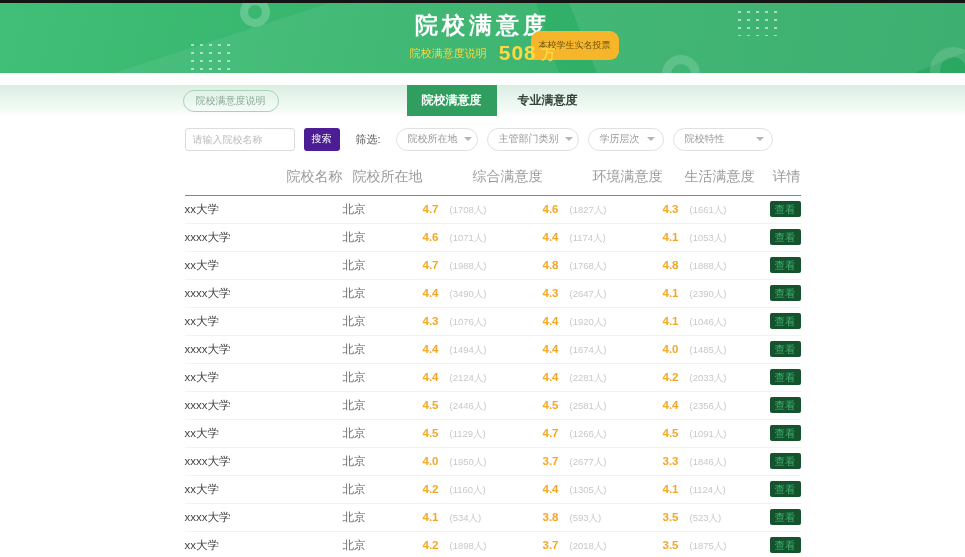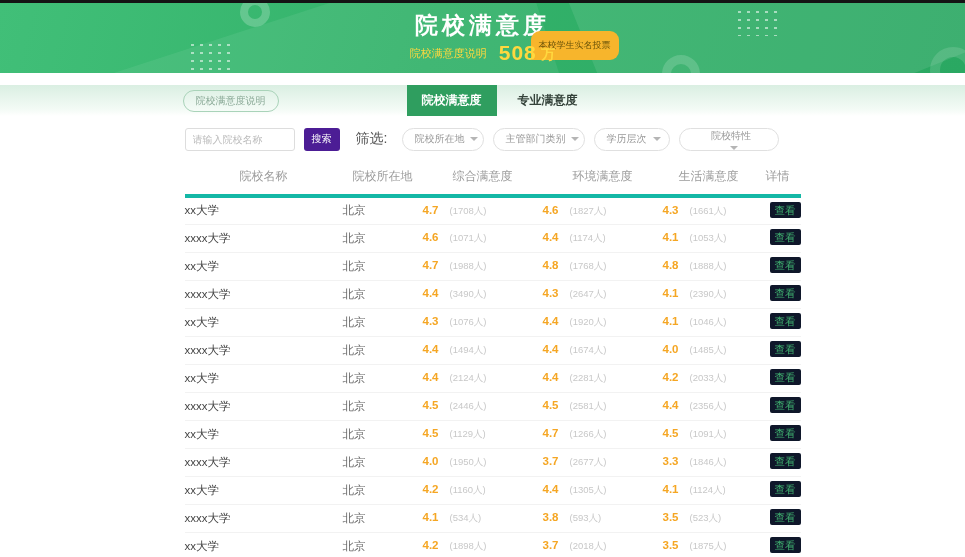--- a/index.html
+++ b/index.html
@@ -46,44 +46,44 @@
   .tab + .tab { margin-left:6px; }
 
   
   .content { width:596px; margin:0 auto; }
   .filter-row { display:flex; align-items:center; margin-top:10px; height:26px; }
   .search-input { width:110px; height:23px; border:1px solid #ddd; border-radius:3px;
     font-size:10px; padding:0 7px; color:#333; outline:none; }
   .search-input::placeholder { color:#bbb; }
   .search-btn { width:36px; height:23px; margin-left:9px; background:#4c1d95; color:#fff;
     border:none; border-radius:3px; font-size:10px; cursor:pointer; }
-  .filter-label { font-size:14px; color:#555; margin-left:16px; margin-right:6px; white-space:nowrap; }
+  .filter-label { font-size:11px; color:#555; margin-left:16px; margin-right:6px; white-space:nowrap; }
   .select-pill { height:23px; border:1px solid #e0e0e0; border-radius:12px; display:flex;
     align-items:center; justify-content:space-between; padding:0 8px 0 11px; font-size:10px;
     color:#999; margin-left:9px; cursor:pointer; background:#fff; white-space:nowrap; }
-  .sel-0 { width:82px; } .sel-1 { width:92px; } .sel-2 { width:76px; } .sel-3 { width:100px;flex-direction:column; }
+  .sel-0 { width:82px; } .sel-1 { width:92px; } .sel-2 { width:76px; } .sel-3 { width:100px; }
   .chev { width:0; height:0; border-left:4px solid transparent; border-right:4px solid transparent;
     border-top:4px solid #b5b5b5; margin-left:6px; }
 
   
   table.sat { width:596px; border-collapse:collapse; margin-top:8px; table-layout:fixed; }
-  table.sat th { font-size:12px; color:#9b9b9b; font-weight:normal; text-align:center;
-    padding:8px 0 9px 0; border-bottom:4px solid #14b8a6; }
+  table.sat th { font-size:14px; color:#9b9b9b; font-weight:normal; text-align:right;
+    padding:8px 0 9px 0; border-bottom:1px solid #14b8a6; }
   table.sat td { font-size:11.5px; padding:0; height:28px; border-bottom:1px solid #f2f2f2; }
   .col-name  { width:158px; }
   .col-city  { width:80px; }
   .col-score { width:120px; }
   .col-life  { width:92px; }
   .col-view  { width:46px; text-align:right; }
   td.name { color:#444; }
   td.city { color:#666; }
   .score { color:#f5a623; font-weight:bold; font-size:11.5px; }
   .count { color:#c8c8c8; font-size:9.5px; margin-left:11px; }
   td.view { text-align:right; }
-  .view-link { color:#3fae6e; font-size:10.5px; background:#0f172a; padding:2px 5px;
+  .view-link { color:#3fae6e; font-size:10.5px; background:#14532d; padding:2px 5px;
     border-radius:2px; cursor:pointer; text-decoration:none; }
 </style>
 </head>
 <body>
 
 <div class="top-edge"></div>
 
 <header class="hero">
   <div class="hero-band band-a"></div>
   <div class="hero-band band-b"></div>

